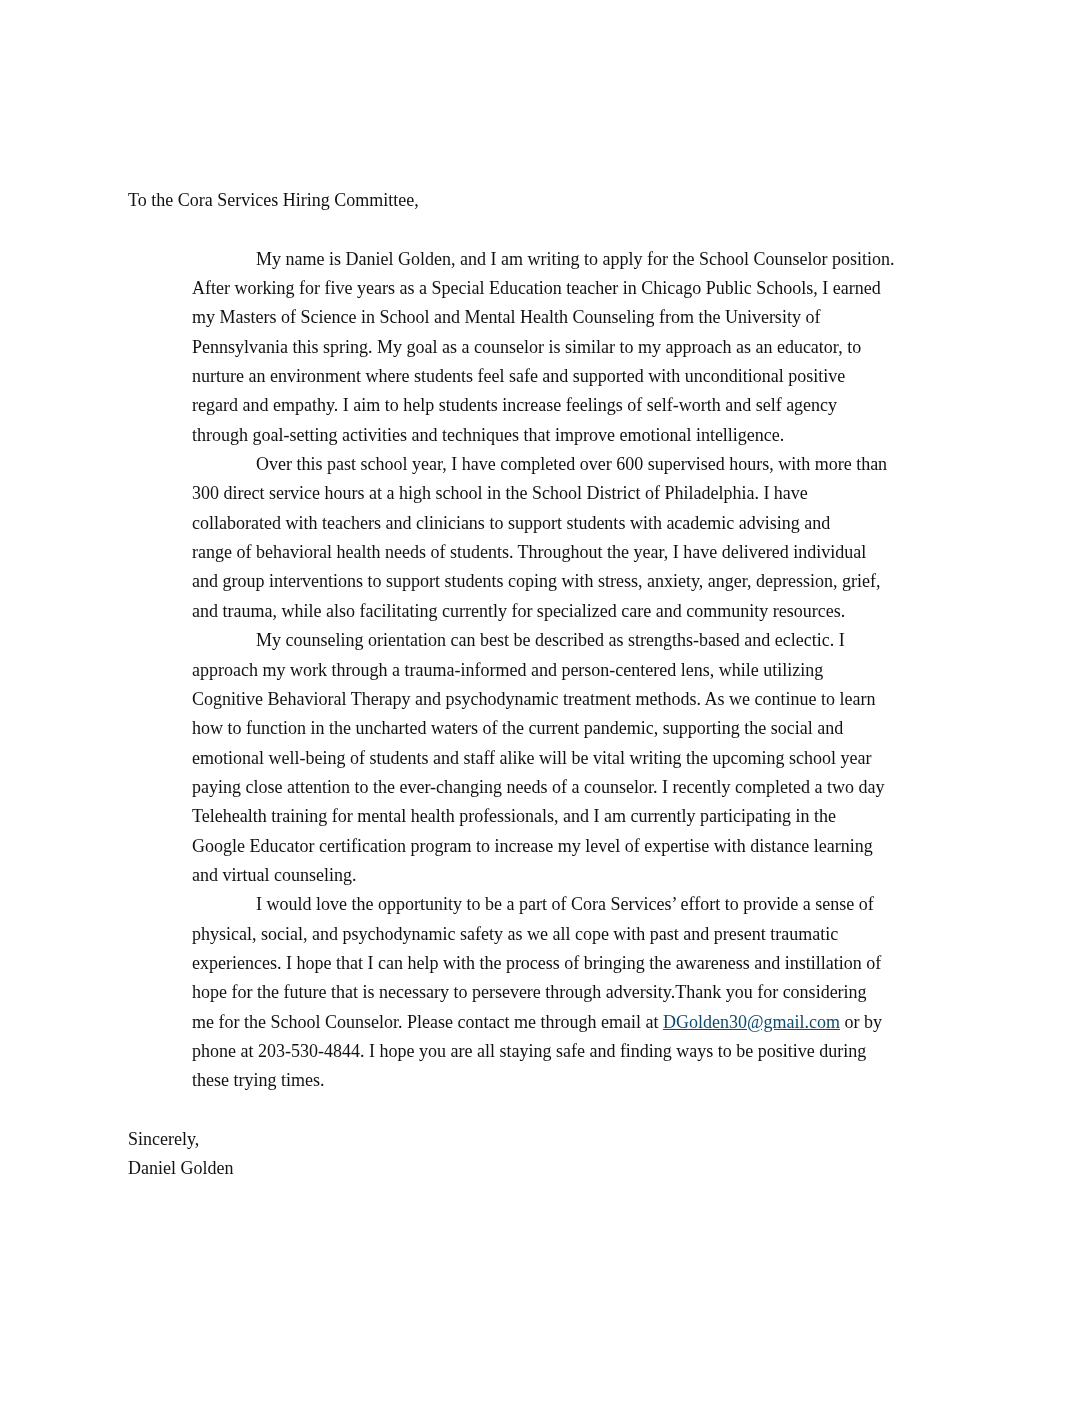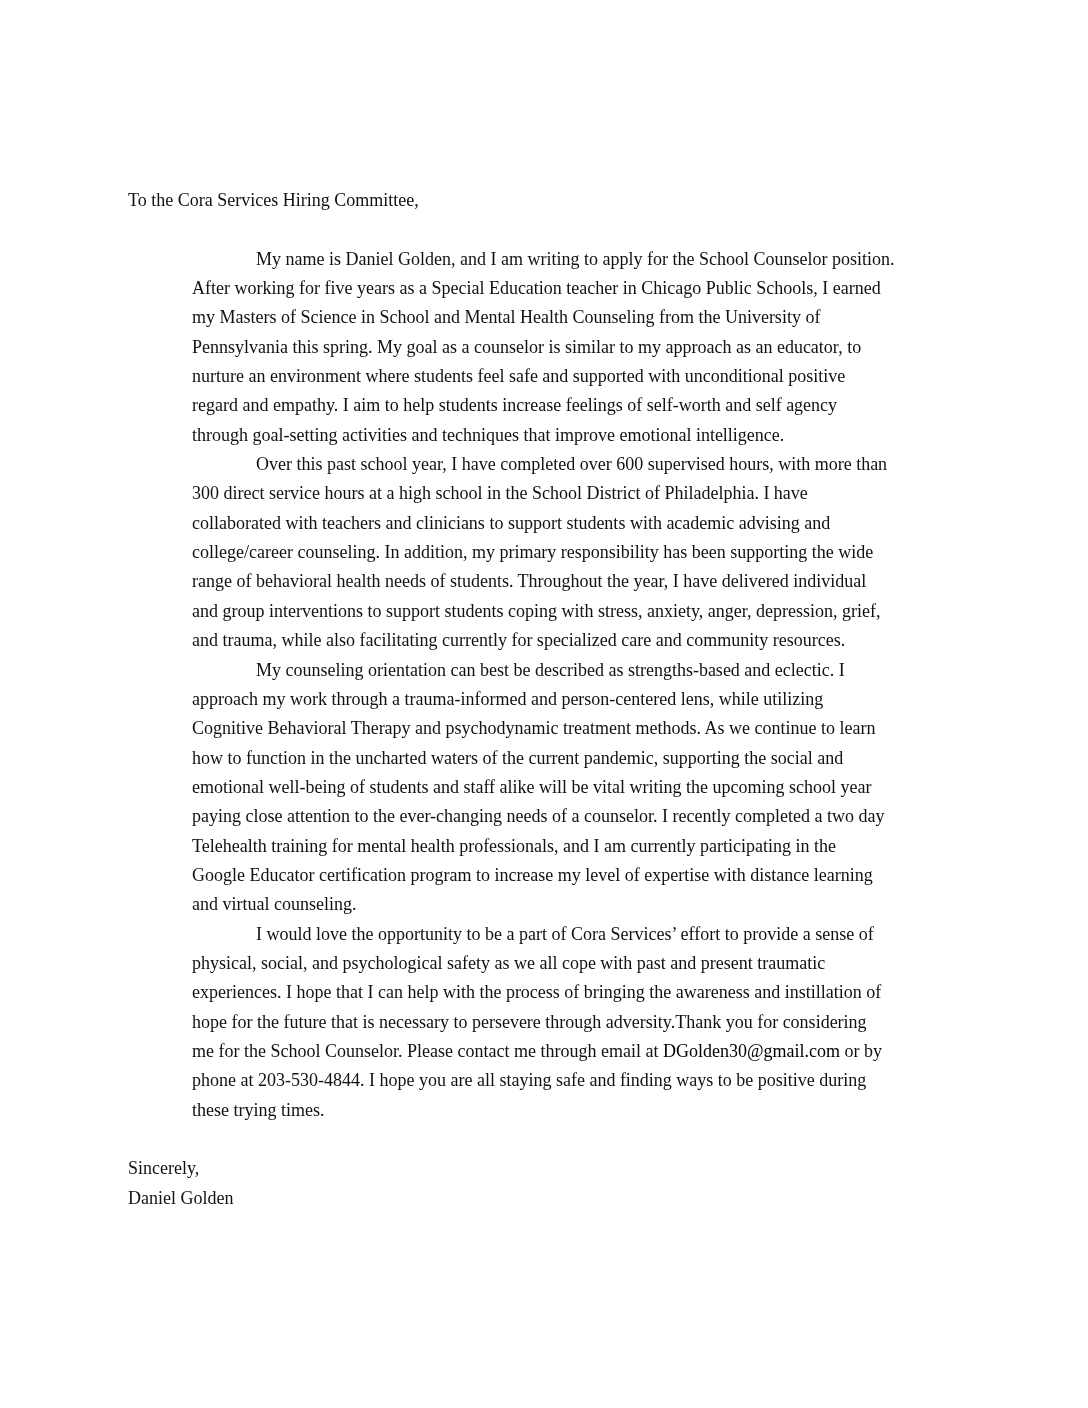--- a/index.html
+++ b/index.html
@@ -31,21 +31,22 @@
       text-indent: 64px;
     }
     .line {
       display: block;
       white-space: nowrap;
     }
     .line.first {
       padding-left: 64px;
     }
     .link {
-      color: #000000;
+      color: #0c4a6e;
+      text-decoration: underline;
     }
     .closing {
       margin-top: 29.35px;
     }
   </style>
 </head>
 <body>
 
 <div class="page">
   <div class="salutation">To the Cora Services Hiring Committee,</div>
@@ -57,41 +58,40 @@
     <span class="line">Pennsylvania this spring. My goal as a counselor is similar to my approach as an educator, to</span>
     <span class="line">nurture an environment where students feel safe and supported with unconditional positive</span>
     <span class="line">regard and empathy. I aim to help students increase feelings of self-worth and self agency</span>
     <span class="line">through goal-setting activities and techniques that improve emotional intelligence.</span>
   </div>
 
   <div class="para">
     <span class="line first">Over this past school year, I have completed over 600 supervised hours, with more than</span>
     <span class="line">300 direct service hours at a high school in the School District of Philadelphia. I have</span>
     <span class="line">collaborated with teachers and clinicians to support students with academic advising and</span>
-    <span class="line">college/career counseling. In addition, my primary responsibility has been supporting the wide</span>
     <span class="line">range of behavioral health needs of students. Throughout the year, I have delivered individual</span>
     <span class="line">and group interventions to support students coping with stress, anxiety, anger, depression, grief,</span>
     <span class="line">and trauma, while also facilitating currently for specialized care and community resources.</span>
   </div>
 
   <div class="para">
     <span class="line first">My counseling orientation can best be described as strengths-based and eclectic. I</span>
     <span class="line">approach my work through a trauma-informed and person-centered lens, while utilizing</span>
     <span class="line">Cognitive Behavioral Therapy and psychodynamic treatment methods. As we continue to learn</span>
     <span class="line">how to function in the uncharted waters of the current pandemic, supporting the social and</span>
     <span class="line">emotional well-being of students and staff alike will be vital writing the upcoming school year</span>
     <span class="line">paying close attention to the ever-changing needs of a counselor. I recently completed a two day</span>
     <span class="line">Telehealth training for mental health professionals, and I am currently participating in the</span>
     <span class="line">Google Educator certification program to increase my level of expertise with distance learning</span>
     <span class="line">and virtual counseling.</span>
   </div>
 
   <div class="para">
     <span class="line first">I would love the opportunity to be a part of Cora Services’ effort to provide a sense of</span>
-    <span class="line">physical, social, and psychological safety as we all cope with past and present traumatic</span>
+    <span class="line">physical, social, and psychodynamic safety as we all cope with past and present traumatic</span>
     <span class="line">experiences. I hope that I can help with the process of bringing the awareness and instillation of</span>
     <span class="line">hope for the future that is necessary to persevere through adversity.Thank you for considering</span>
     <span class="line"><span>me for the School Counselor. Please contact me through email at </span><a class="link">DGolden30@gmail.com</a><span> or by</span></span>
     <span class="line">phone at 203-530-4844. I hope you are all staying safe and finding ways to be positive during</span>
     <span class="line">these trying times.</span>
   </div>
 
   <div class="closing">Sincerely,</div>
   <div>Daniel Golden</div>
 </div>

